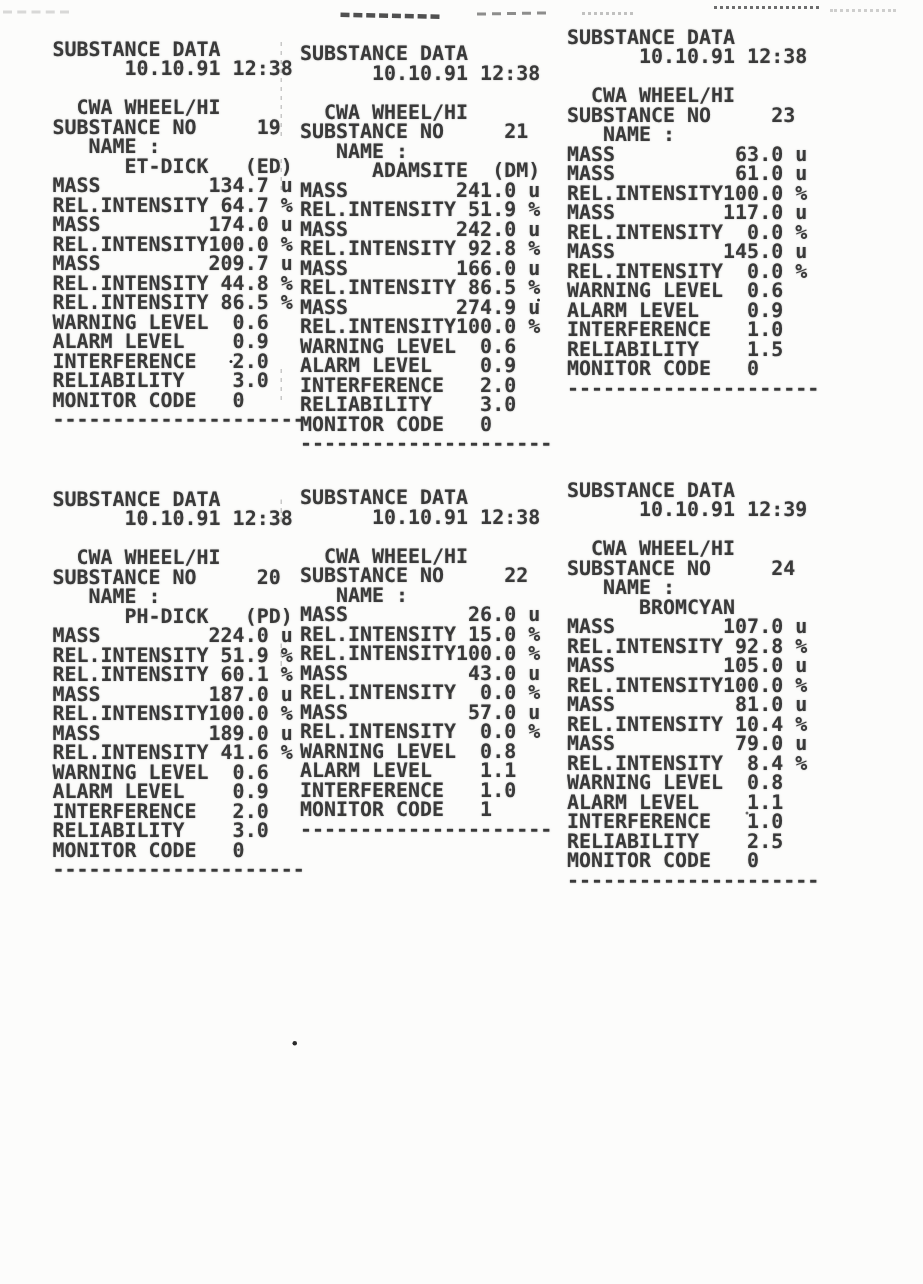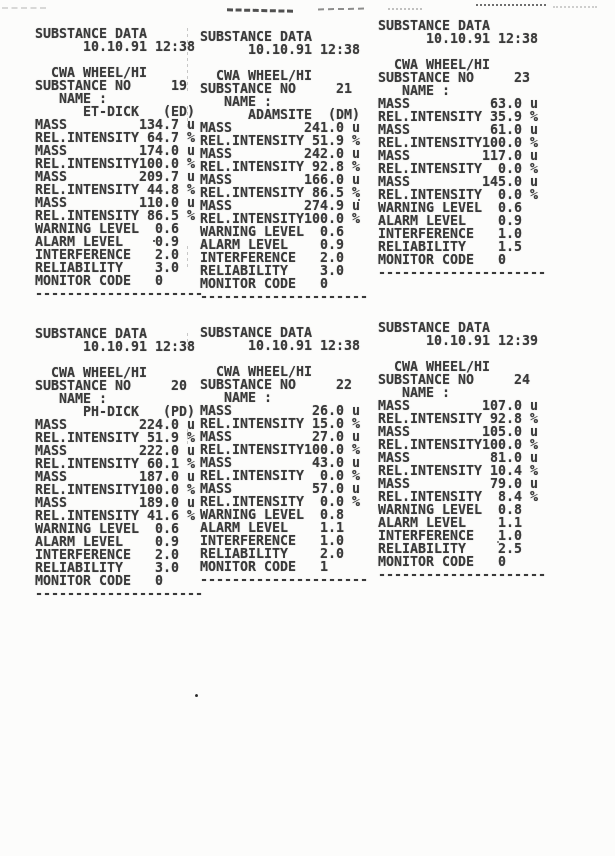--- a/index.html
+++ b/index.html
@@ -80,21 +80,20 @@
     <div class="ln">  CWA WHEEL/HI</div>
     <div class="ln">SUBSTANCE NO     19</div>
     <div class="ln">   NAME :</div>
     <div class="ln">      ET-DICK   (ED)</div>
     <div class="ln">MASS         134.7 u</div>
     <div class="ln">REL.INTENSITY 64.7 %</div>
     <div class="ln">MASS         174.0 u</div>
     <div class="ln">REL.INTENSITY100.0 %</div>
     <div class="ln">MASS         209.7 u</div>
     <div class="ln">REL.INTENSITY 44.8 %</div>
-    <div class="ln">MASS         110.0 u</div>
     <div class="ln">REL.INTENSITY 86.5 %</div>
     <div class="ln">WARNING LEVEL  0.6</div>
     <div class="ln">ALARM LEVEL    0.9</div>
     <div class="ln">INTERFERENCE   2.0</div>
     <div class="ln">RELIABILITY    3.0</div>
     <div class="ln">MONITOR CODE   0</div>
     <div class="ln">---------------------</div>
   </div>
 <div class="strip" id="strip-1">
     <div class="ln">SUBSTANCE DATA</div>
@@ -120,21 +119,20 @@
     <div class="ln">---------------------</div>
   </div>
 <div class="strip" id="strip-2">
     <div class="ln">SUBSTANCE DATA</div>
     <div class="ln">      10.10.91 12:38</div>
     <div class="ln"> </div>
     <div class="ln">  CWA WHEEL/HI</div>
     <div class="ln">SUBSTANCE NO     23</div>
     <div class="ln">   NAME :</div>
     <div class="ln">MASS          63.0 u</div>
-    <div class="ln">REL.INTENSITY 35.9 %</div>
     <div class="ln">MASS          61.0 u</div>
     <div class="ln">REL.INTENSITY100.0 %</div>
     <div class="ln">MASS         117.0 u</div>
     <div class="ln">REL.INTENSITY  0.0 %</div>
     <div class="ln">MASS         145.0 u</div>
     <div class="ln">REL.INTENSITY  0.0 %</div>
     <div class="ln">WARNING LEVEL  0.6</div>
     <div class="ln">ALARM LEVEL    0.9</div>
     <div class="ln">INTERFERENCE   1.0</div>
     <div class="ln">RELIABILITY    1.5</div>
@@ -144,21 +142,20 @@
 <div class="strip" id="strip-3">
     <div class="ln">SUBSTANCE DATA</div>
     <div class="ln">      10.10.91 12:38</div>
     <div class="ln"> </div>
     <div class="ln">  CWA WHEEL/HI</div>
     <div class="ln">SUBSTANCE NO     20</div>
     <div class="ln">   NAME :</div>
     <div class="ln">      PH-DICK   (PD)</div>
     <div class="ln">MASS         224.0 u</div>
     <div class="ln">REL.INTENSITY 51.9 %</div>
-    <div class="ln">MASS         222.0 u</div>
     <div class="ln">REL.INTENSITY 60.1 %</div>
     <div class="ln">MASS         187.0 u</div>
     <div class="ln">REL.INTENSITY100.0 %</div>
     <div class="ln">MASS         189.0 u</div>
     <div class="ln">REL.INTENSITY 41.6 %</div>
     <div class="ln">WARNING LEVEL  0.6</div>
     <div class="ln">ALARM LEVEL    0.9</div>
     <div class="ln">INTERFERENCE   2.0</div>
     <div class="ln">RELIABILITY    3.0</div>
     <div class="ln">MONITOR CODE   0</div>
@@ -166,40 +163,39 @@
   </div>
 <div class="strip" id="strip-4">
     <div class="ln">SUBSTANCE DATA</div>
     <div class="ln">      10.10.91 12:38</div>
     <div class="ln"> </div>
     <div class="ln">  CWA WHEEL/HI</div>
     <div class="ln">SUBSTANCE NO     22</div>
     <div class="ln">   NAME :</div>
     <div class="ln">MASS          26.0 u</div>
     <div class="ln">REL.INTENSITY 15.0 %</div>
-    <div class="ln">MASS          27.0 u</div>
     <div class="ln">REL.INTENSITY100.0 %</div>
     <div class="ln">MASS          43.0 u</div>
     <div class="ln">REL.INTENSITY  0.0 %</div>
     <div class="ln">MASS          57.0 u</div>
     <div class="ln">REL.INTENSITY  0.0 %</div>
     <div class="ln">WARNING LEVEL  0.8</div>
     <div class="ln">ALARM LEVEL    1.1</div>
     <div class="ln">INTERFERENCE   1.0</div>
-    <div class="ln">RELIABILITY    2.0</div>
     <div class="ln">MONITOR CODE   1</div>
     <div class="ln">---------------------</div>
   </div>
 <div class="strip" id="strip-5">
     <div class="ln">SUBSTANCE DATA</div>
     <div class="ln">      10.10.91 12:39</div>
     <div class="ln"> </div>
     <div class="ln">  CWA WHEEL/HI</div>
     <div class="ln">SUBSTANCE NO     24</div>
     <div class="ln">   NAME :</div>
+    <div class="ln">      BROMCYAN</div>
     <div class="ln">MASS         107.0 u</div>
     <div class="ln">REL.INTENSITY 92.8 %</div>
     <div class="ln">MASS         105.0 u</div>
     <div class="ln">REL.INTENSITY100.0 %</div>
     <div class="ln">MASS          81.0 u</div>
     <div class="ln">REL.INTENSITY 10.4 %</div>
     <div class="ln">MASS          79.0 u</div>
     <div class="ln">REL.INTENSITY  8.4 %</div>
     <div class="ln">WARNING LEVEL  0.8</div>
     <div class="ln">ALARM LEVEL    1.1</div>

